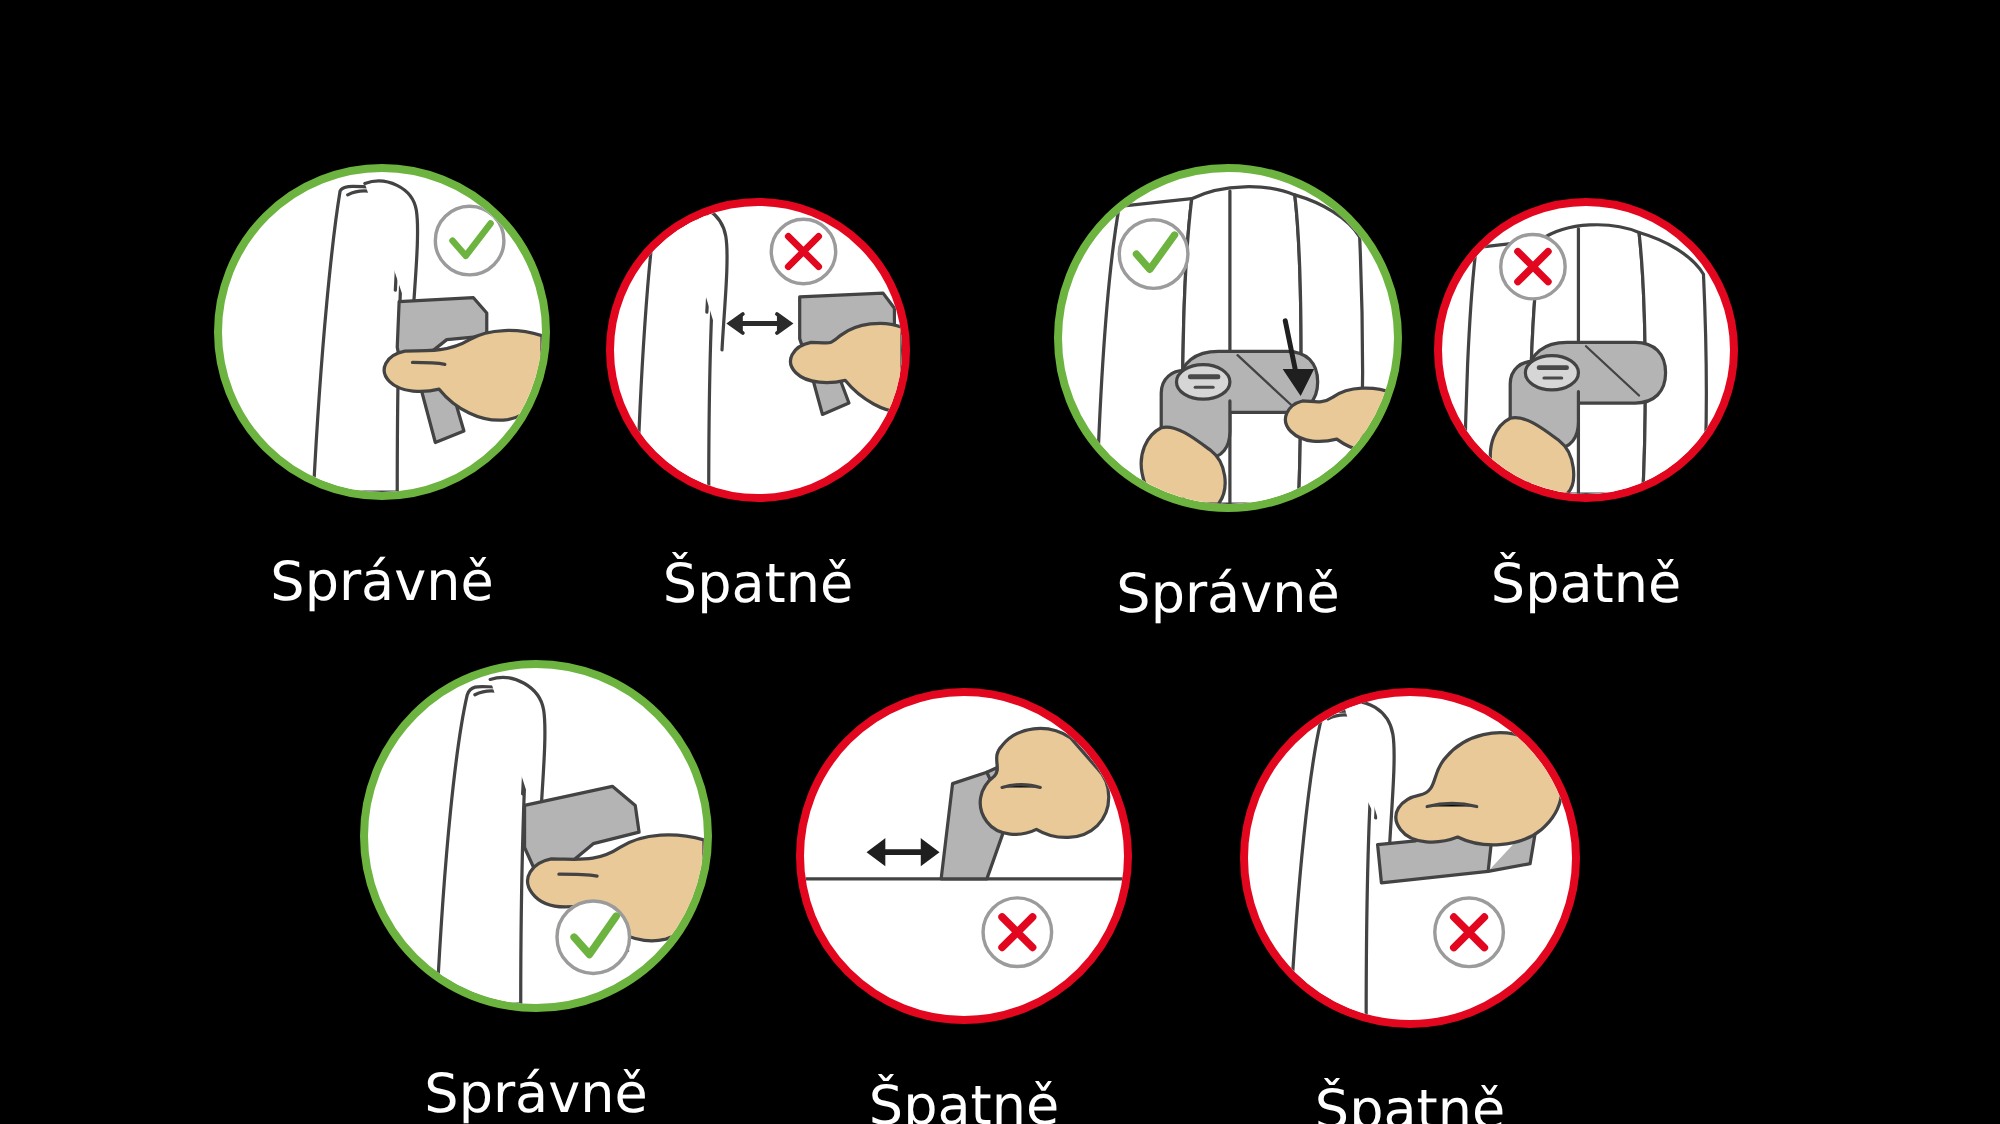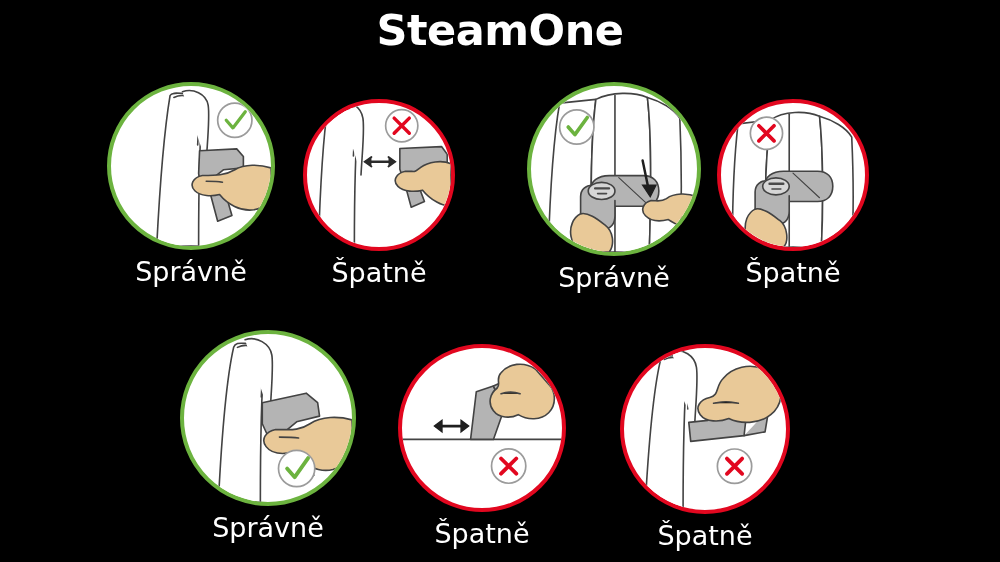--- a/index.html
+++ b/index.html
@@ -63,28 +63,28 @@
   .panel-label {
     position: absolute;
     left: 50%;
     transform: translateX(-50%);
     color: #ffffff;
     font-family: "DejaVu Sans", sans-serif;
     font-size: 27px;
     font-weight: 400;
     white-space: nowrap;
     line-height: 1;
+    margin-top: 20px;
   }
 </style>
 </head>
 <body>
 
 <div id="stage">
 
-  <div class="brand-title">SteamOne</div>
 
   <div class="panel" style="left:107px; top:82px; width:168px; height:168px;">
     <div class="circle ok" style="width:168px; height:168px;">
       <svg viewBox="0 0 168 168">
 
         <g fill="#ffffff" stroke="#434343" stroke-width="1.7" stroke-linejoin="round" stroke-linecap="round">
           <path d="M62 10 C58 34 52 90 48 168 L92 168 C92 96 94 46 96 24 C97 14 90 8 80 8 C72 8 64 6 62 10 Z"></path>
           <path d="M66 12 C74 8 86 10 90 18 C93 24 92 44 91 62"></path>
           <path d="M75 6 C86 2 100 8 102 20 C104 32 101 60 100 80"></path>
         </g>

